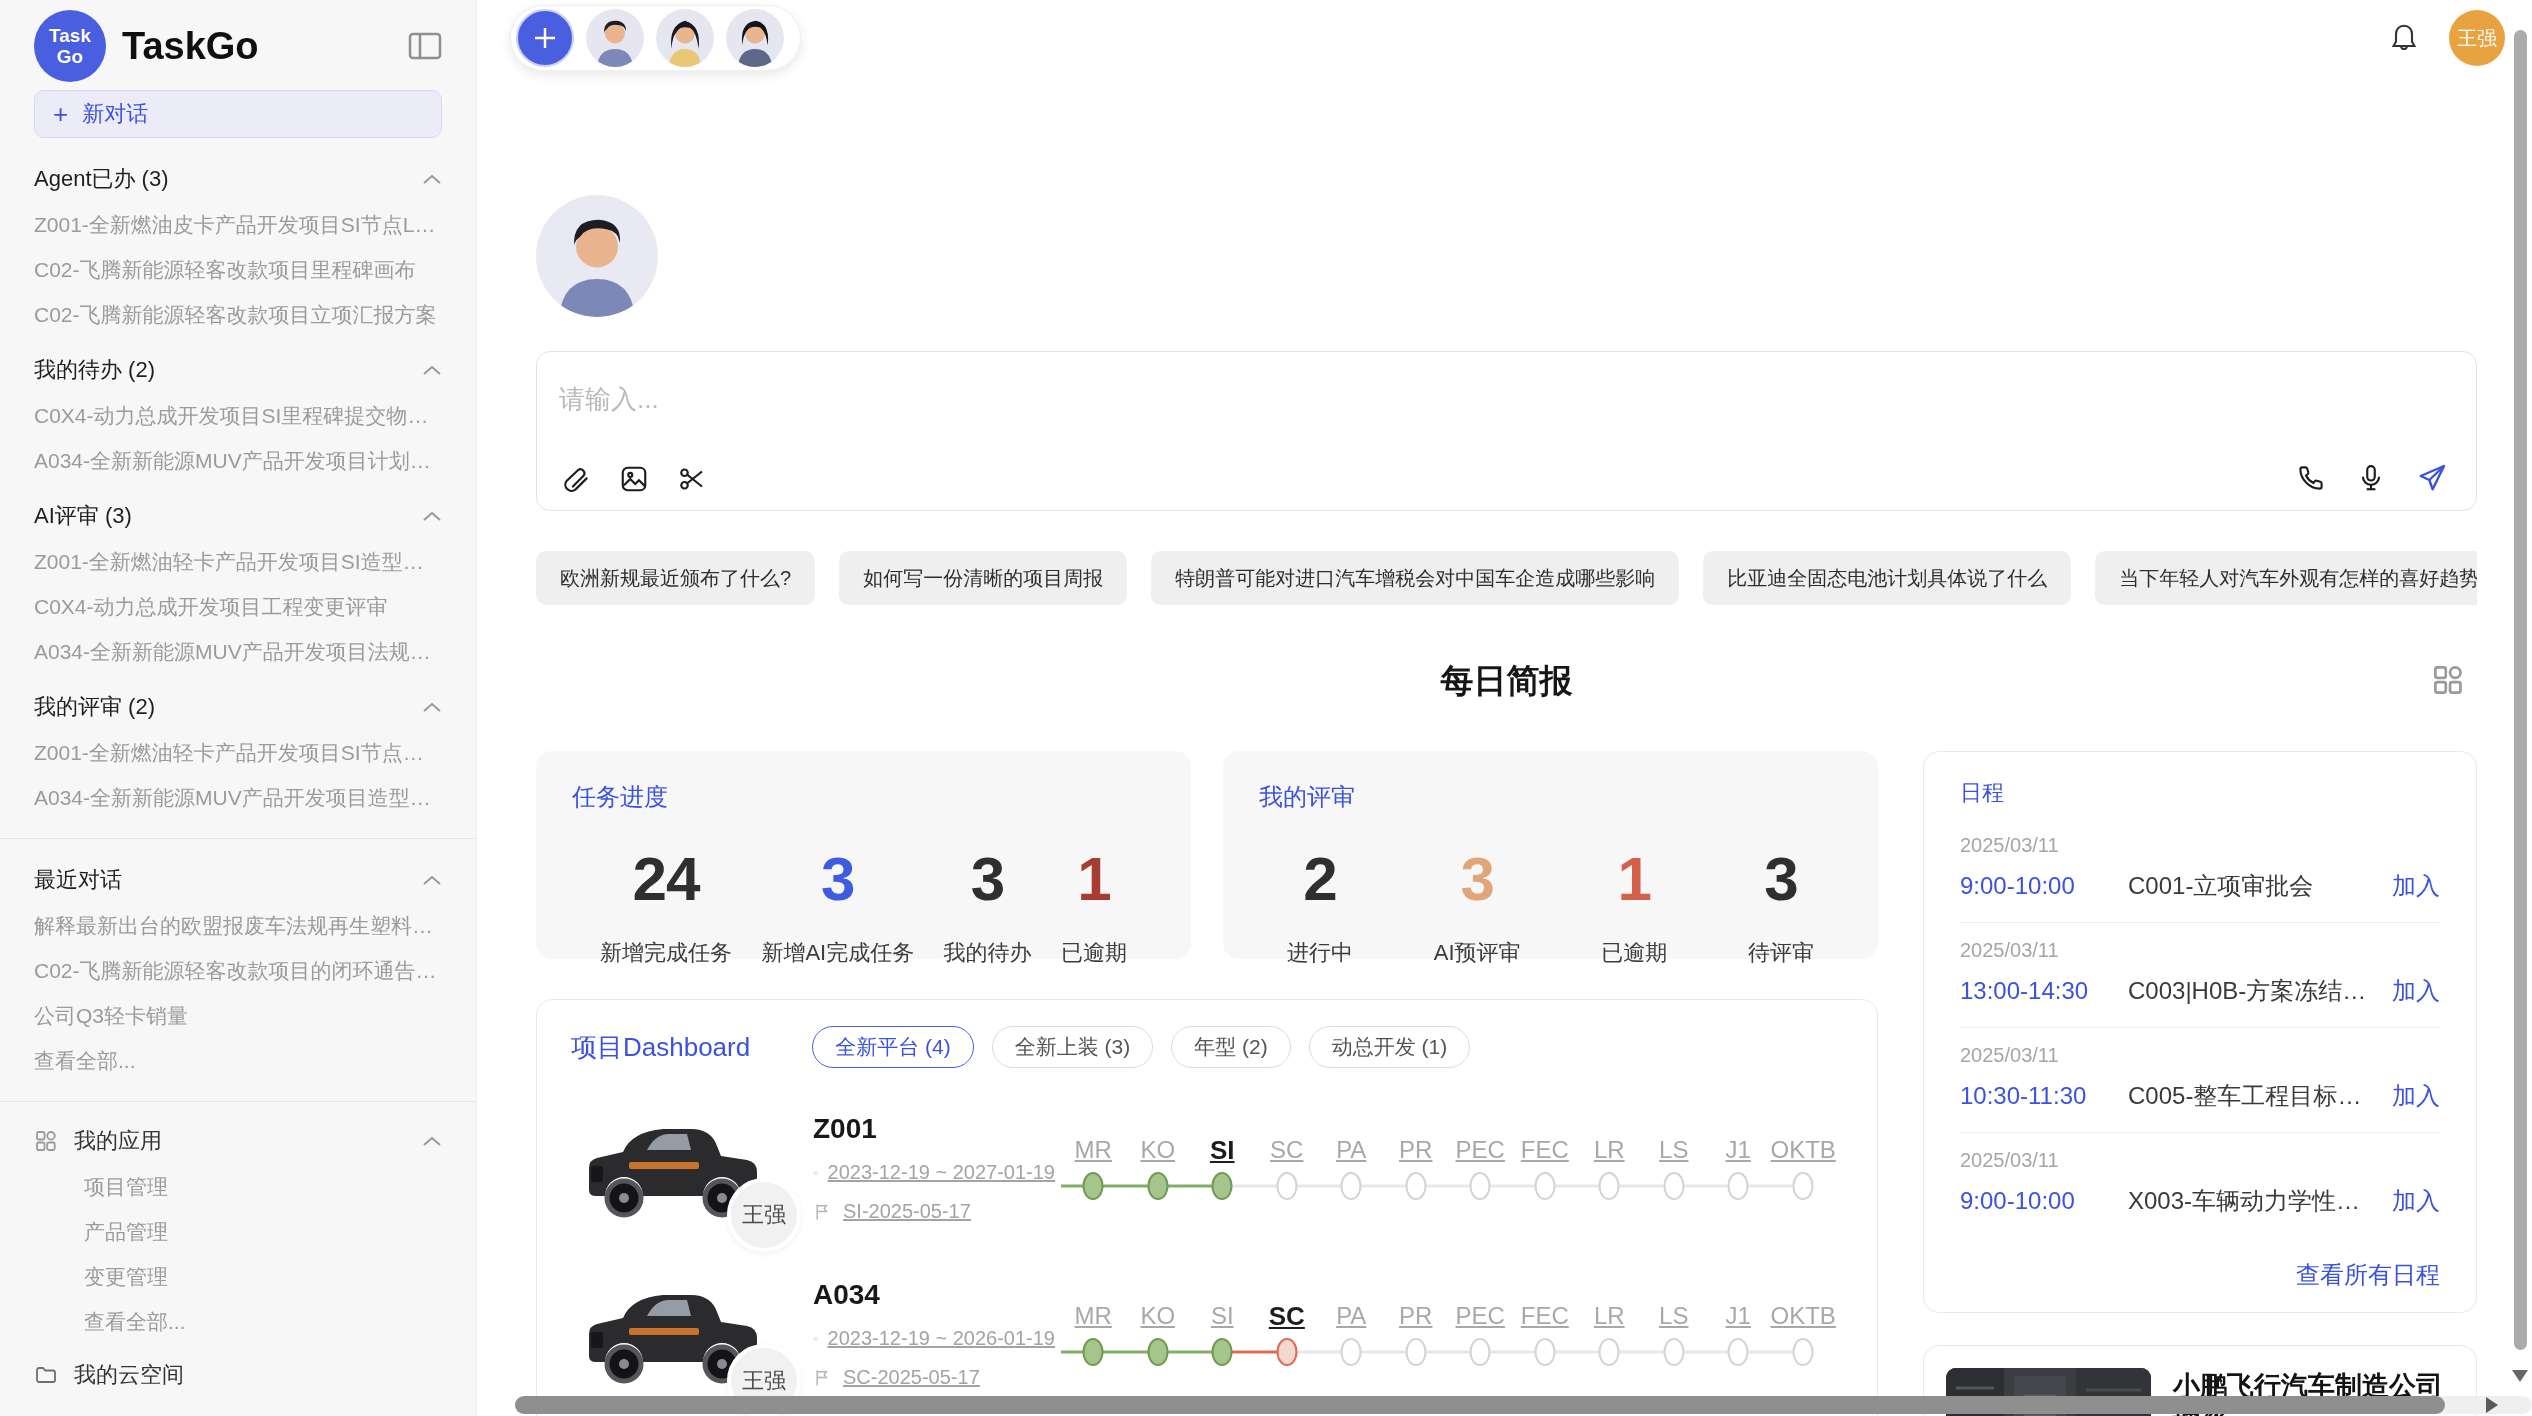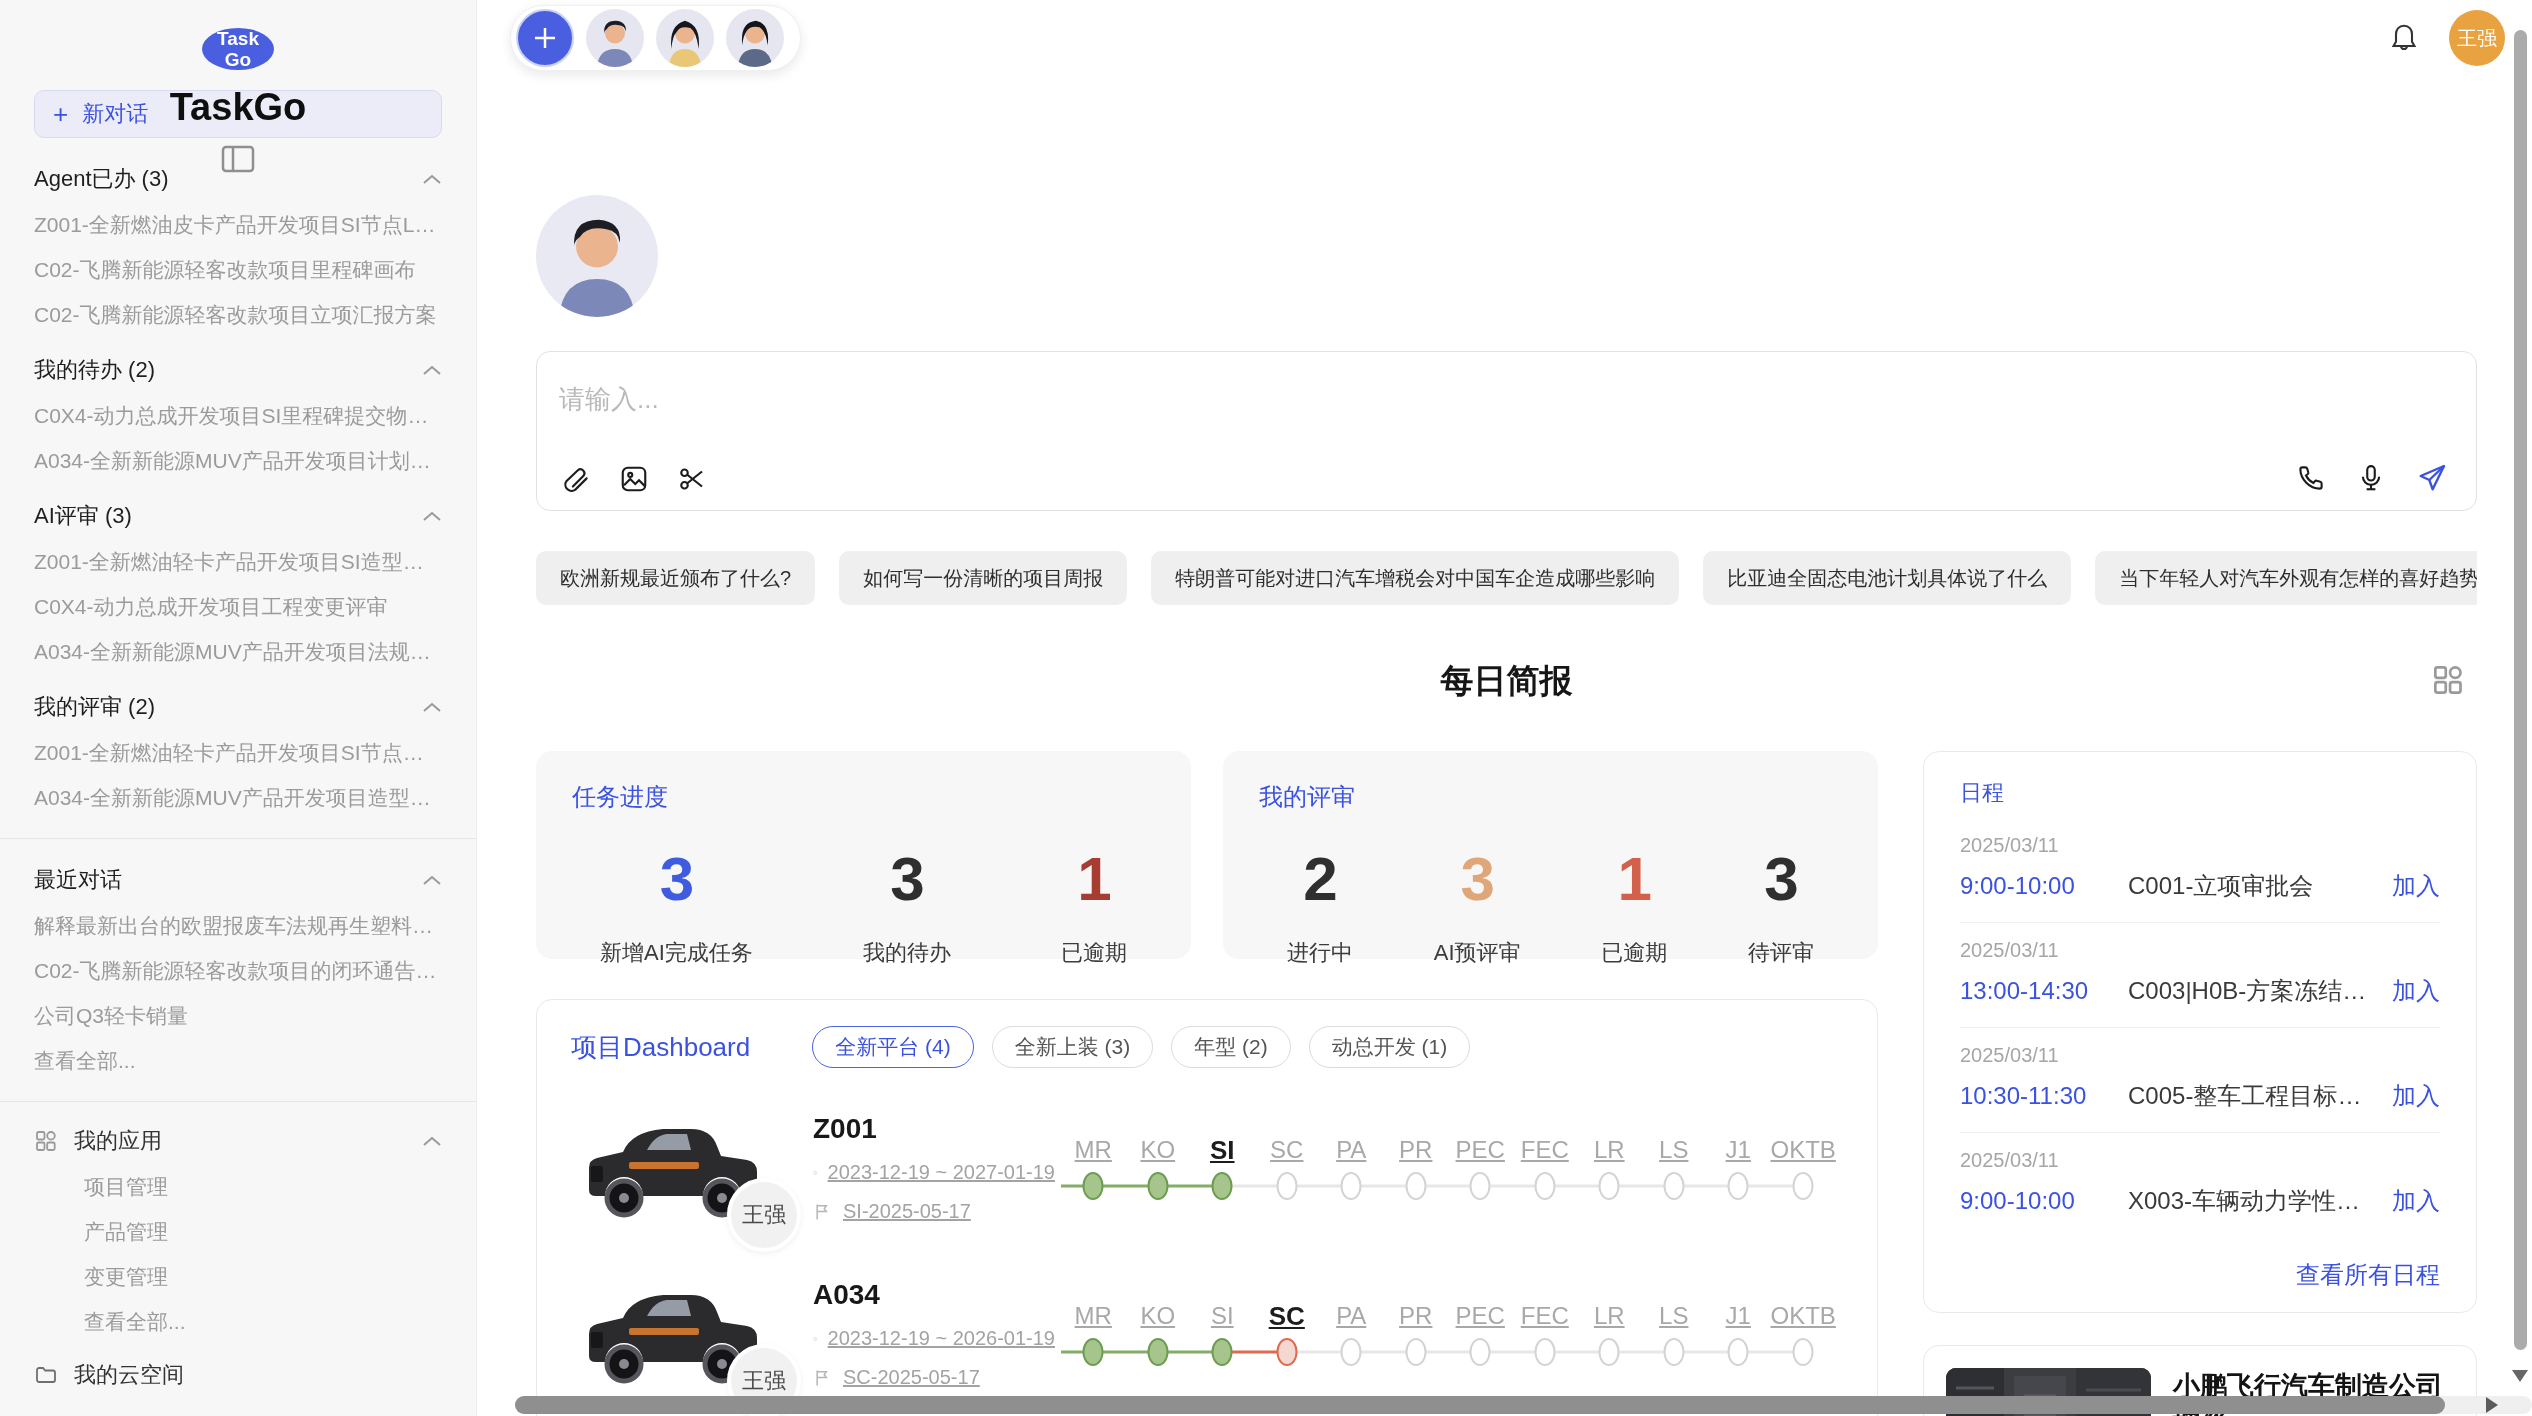--- a/index.html
+++ b/index.html
@@ -2,21 +2,21 @@
 <html><head>
 <meta charset="utf-8">
 <style>
   * { margin:0; padding:0; box-sizing:border-box; }
   html,body { overflow:hidden; background:#fff; }
   body { font-family:"Liberation Sans","DejaVu Sans",sans-serif; }
   .app { display:flex; width:2532px; height:1416px; position:relative; background:#fff; overflow:hidden; }
 
   
   .sidebar { width:477px; min-width:477px; background:#f7f7f8; border-right:1px solid #ececec; padding:0 34px; overflow:hidden; }
-  .side-head { display:flex; align-items:center; gap:16px; padding-top:28px; height:80px;flex-direction:column; }
+  .side-head { display:flex; align-items:center; gap:16px; padding-top:12px; height:80px; }
   .logo { width:72px; height:72px; border-radius:50%; background:#4a5fe0; color:#fff; display:flex; flex-direction:column; align-items:center; justify-content:center; font-size:19px; line-height:21px; font-weight:700; }
   .app-title { font-size:38px; font-weight:700; color:#0f0f0f; flex:1; }
   .icon-btn { background:none; border:none; cursor:pointer; display:flex; align-items:center; }
   .new-chat { margin-top:10px; height:48px; background:#ececf9; border:1px solid #d9d9f0; border-radius:10px; display:flex; align-items:center; gap:14px; padding:0 18px; color:#3b52e0; font-size:22px; cursor:pointer; }
   .new-chat .plus { font-size:26px; font-weight:400; line-height:1; }
   .sec-h { display:flex; justify-content:space-between; align-items:center; margin-top:26px; font-size:22px; color:#1f1f1f; cursor:pointer; }
   .side-item { margin-top:17px; font-size:21px; color:#9b9b9b; white-space:nowrap; overflow:hidden; text-overflow:ellipsis; cursor:pointer; }
   .side-div { border:none; border-top:1px solid #e5e5e5; margin:26px -34px 0 -34px; }
   .side-row { display:flex; align-items:center; gap:16px; margin-top:24px; font-size:22px; color:#333; cursor:pointer; }
   .side-row .grow { flex:1; }
@@ -354,20 +354,24 @@
       </span>
     </div>
 
     <div class="cols">
       <div class="col-left">
 
         <div class="stats-row">
           <div class="stat-card">
             <div class="card-label">任务进度</div>
             <div class="stat-grid">
+                <div class="stat">
+                  <div class="num" style="color: rgb(47, 47, 47);">24</div>
+                  <div class="lab">新增完成任务</div>
+                </div>
                 <div class="stat">
                   <div class="num" style="color: rgb(63, 92, 224);">3</div>
                   <div class="lab">新增AI完成任务</div>
                 </div>
                 <div class="stat">
                   <div class="num" style="color: rgb(47, 47, 47);">3</div>
                   <div class="lab">我的待办</div>
                 </div>
                 <div class="stat">
                   <div class="num" style="color: rgb(167, 61, 50);">1</div>

